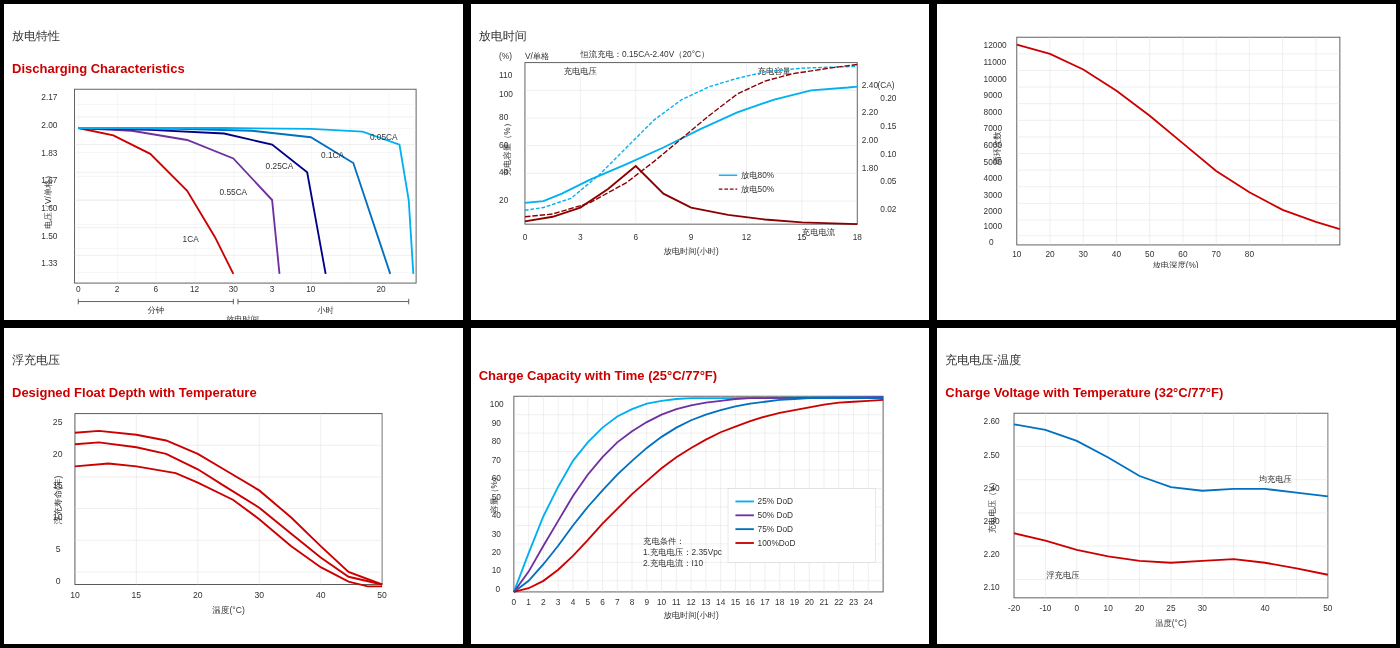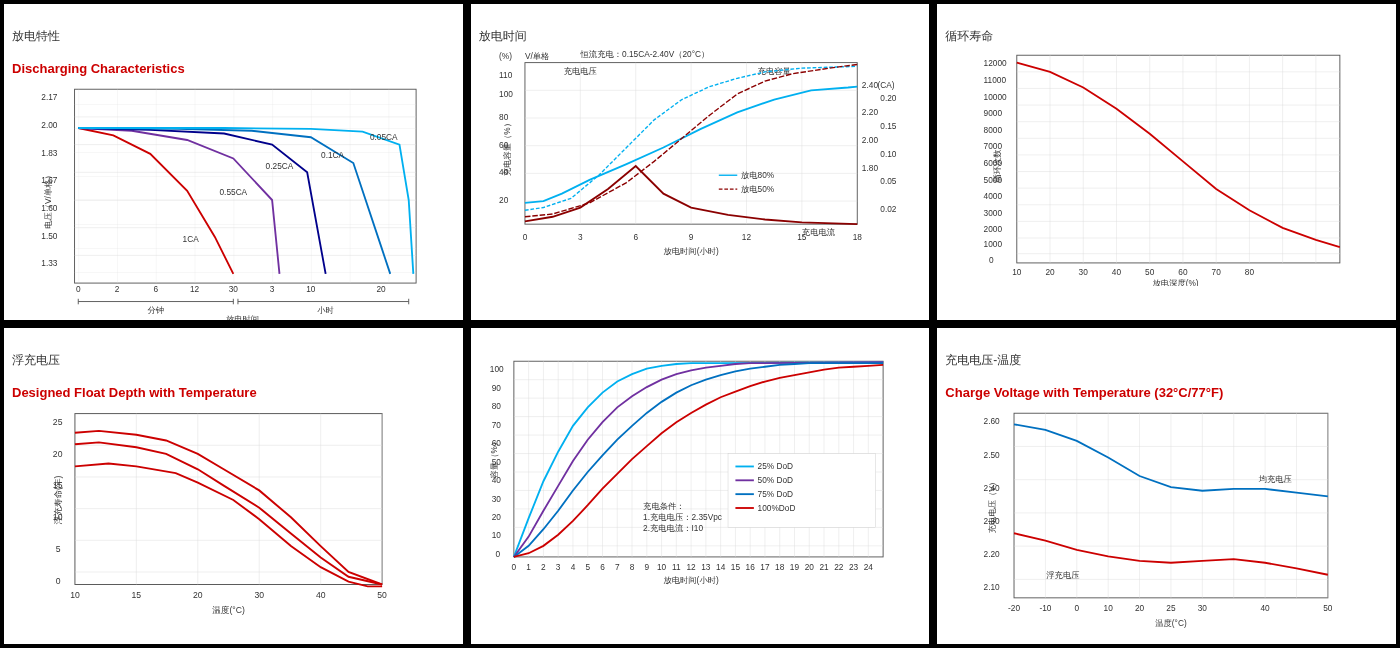--- a/index.html
+++ b/index.html
@@ -199,21 +199,20 @@
         <text x="210" y="225" class="axis-label" text-anchor="middle">放电时间(小时)</text>
 
         <text transform="rotate(-90,14,110)" x="14" y="110" class="axis-label" text-anchor="middle">充电容量（%）</text>
         <text x="2" y="14" class="axis-label" fill="#555">(%)</text>
         <text x="30" y="14" class="axis-label" fill="#555">V/单格</text>
       </svg>
     </div>
   </div>
 
   <div class="chart-cell">
-    <div class="chart-title-cn">循环寿命</div>
     <div class="chart-area">
       <svg viewBox="0 0 400 260">
 
         <text x="2" y="22" class="axis-label">12000</text>
         <text x="2" y="40" class="axis-label">11000</text>
         <text x="2" y="58" class="axis-label">10000</text>
         <text x="2" y="76" class="axis-label">9000</text>
         <text x="2" y="94" class="axis-label">8000</text>
         <text x="2" y="112" class="axis-label">7000</text>
         <text x="2" y="130" class="axis-label">6000</text>
@@ -306,20 +305,21 @@
         <text x="281" y="202" class="axis-label" text-anchor="middle">40</text>
         <text x="345" y="202" class="axis-label" text-anchor="middle">50</text>
         <text x="185" y="218" class="axis-label" text-anchor="middle">温度(°C)</text>
 
         <text transform="rotate(-90,10,100)" x="10" y="100" class="axis-label" text-anchor="middle">浮充寿命(年)</text>
       </svg>
     </div>
   </div>
 
   <div class="chart-cell">
+    <div class="chart-title-en">Charge Capacity with Time (25°C/77°F)</div>
     <div class="chart-area">
       <svg viewBox="0 0 460 260">
 
         <text x="2" y="22" class="axis-label">100</text>
         <text x="4" y="42" class="axis-label">90</text>
         <text x="4" y="62" class="axis-label">80</text>
         <text x="4" y="82" class="axis-label">70</text>
         <text x="4" y="102" class="axis-label">60</text>
         <text x="4" y="122" class="axis-label">50</text>
         <text x="4" y="142" class="axis-label">40</text>

